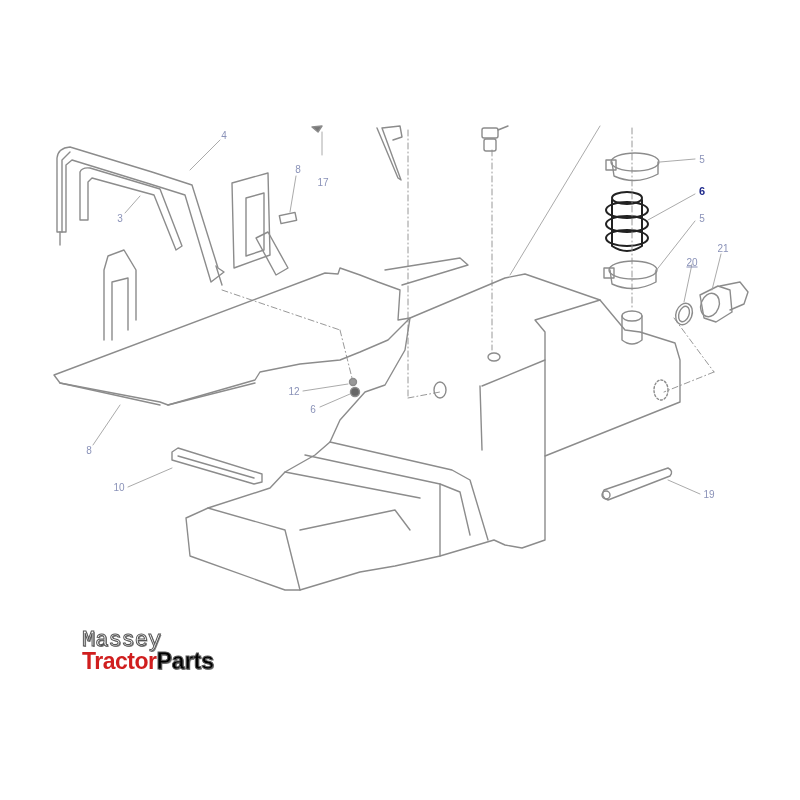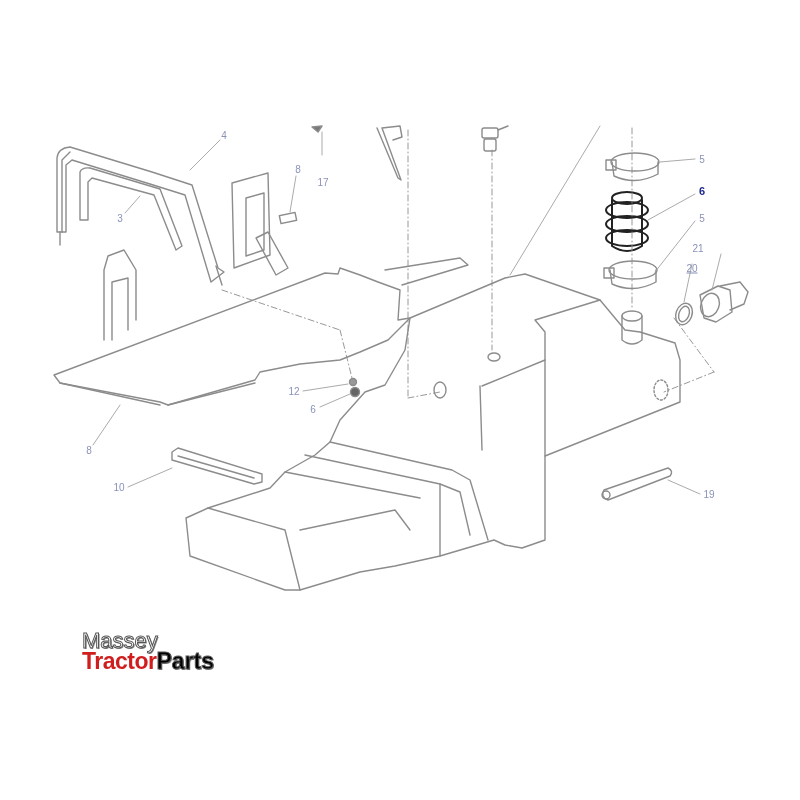--- a/index.html
+++ b/index.html
@@ -1,21 +1,21 @@
 <!DOCTYPE html>
 <html><head>
 <meta charset="utf-8">
 <style>
   html, body { margin:0; padding:0; background:#ffffff; }
   body { width:800px; height:800px; position:relative; overflow:hidden; font-family:"Liberation Sans", sans-serif; }
   #diagram { position:absolute; left:0; top:0; width:800px; height:800px; }
   .callout { position:absolute; font-family:"Liberation Sans", sans-serif; font-size:10px; color:#8a92b8; transform:translate(-50%,-50%); white-space:nowrap; }
   .callout.hl { color:#1f2a8c; font-weight:bold; font-size:11px; }
   .logo { position:absolute; left:82px; top:630px; line-height:1; }
-  .logo .l1 { font-family:Liberation Sans, sans-serif; font-size:22px; color:#ffffff; -webkit-text-stroke:1px #555; letter-spacing:0px; text-shadow:1px 1px 0 #888; display:block; }
+  .logo .l1 { font-family:Liberation Mono, monospace; font-size:22px; color:#ffffff; -webkit-text-stroke:1px #555; letter-spacing:0px; text-shadow:1px 1px 0 #888; display:block; }
   .logo .l2 { display:block; margin-top:-2px; font-size:23px; }
   .logo .t1 { font-family:"Liberation Sans", sans-serif; font-weight:bold; color:#d01e1e; letter-spacing:-0.5px; }
   .logo .t2 { font-family:"Liberation Sans", sans-serif; color:#000000; -webkit-text-stroke:1px #555; text-shadow:1px 1px 0 #888;font-weight:bold; }
 </style>
 </head>
 <body>
 
 <svg id="diagram" viewBox="0 0 800 800" xmlns="http://www.w3.org/2000/svg">
   <g fill="none" stroke="#8c8c8c" stroke-width="1.4" stroke-linejoin="round" stroke-linecap="round">
 
@@ -159,19 +159,19 @@
 <div class="callout" style="left:702px;top:159px;">5</div>
 <div class="callout hl" style="left:702px;top:191px;">6</div>
 <div class="callout" style="left:702px;top:218px;">5</div>
 <div class="callout" style="left:298px;top:169px;">8</div>
 <div class="callout" style="left:119px;top:487px;">10</div>
 <div class="callout" style="left:89px;top:450px;">8</div>
 <div class="callout" style="left:294px;top:391px;text-align:right;">12</div>
 <div class="callout" style="left:313px;top:409px;">6</div>
 <div class="callout" style="left:709px;top:494px;">19</div>
 <div class="callout" style="left:323px;top:162px;margin-top:20px;">17</div>
-<div class="callout" style="left:692px;top:268px;text-decoration:underline;">20</div>
-<div class="callout" style="left:698px;top:248px;">21</div>
+<div class="callout" style="left:692px;top:262px;text-decoration:underline;">20</div>
+<div class="callout" style="left:723px;top:248px;">21</div>
 
 <div class="logo">
   <span class="l1">Massey</span>
   <span class="l2"><span class="t1">Tractor</span><span class="t2">Parts</span></span>
 </div>
 
 </body></html>

